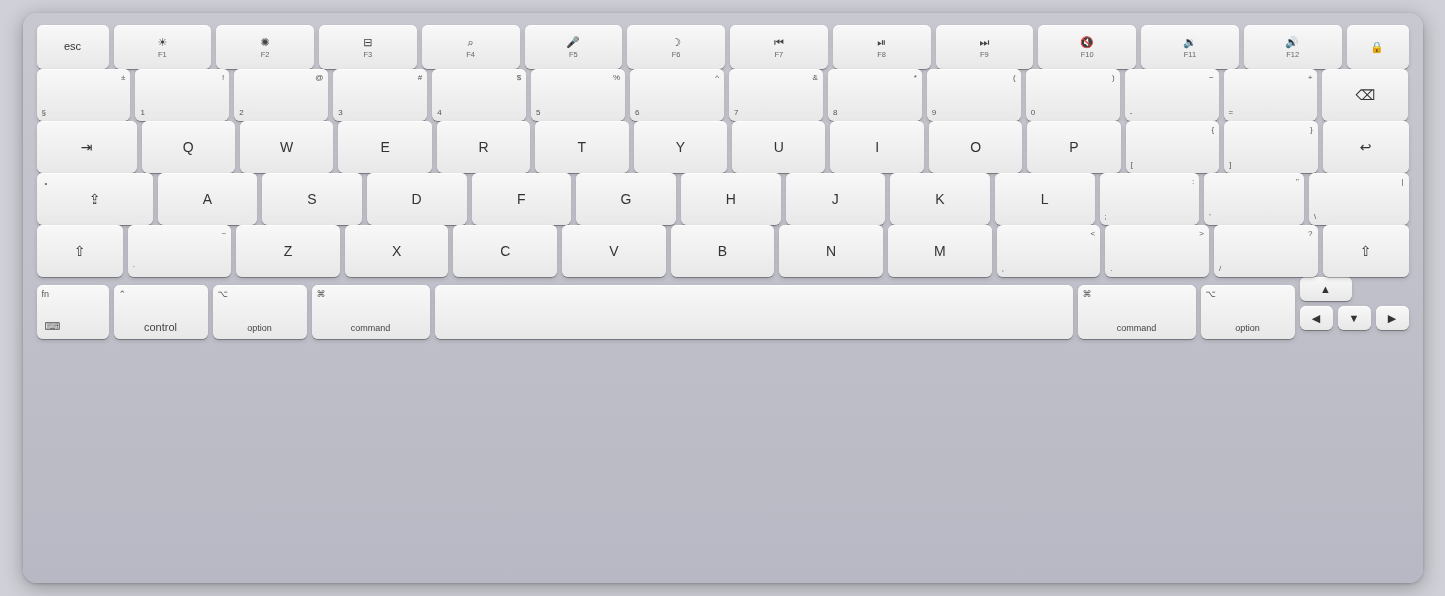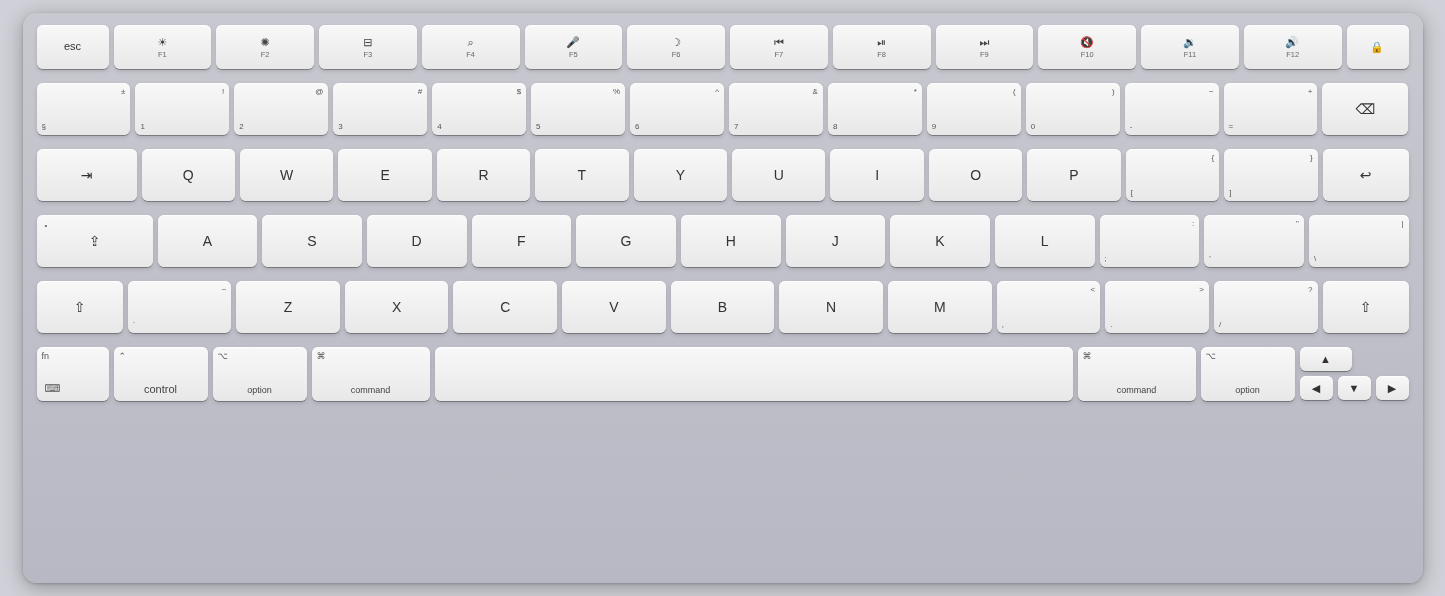--- a/index.html
+++ b/index.html
@@ -14,21 +14,21 @@
     }
     .keyboard {
       background: linear-gradient(180deg, #c8c8d0 0%, #b8b8c4 100%);
       border-radius: 14px;
       padding: 12px 14px 14px 14px;
       box-shadow: 0 4px 20px rgba(0,0,0,0.3), 0 1px 3px rgba(0,0,0,0.2);
       width: 1400px;
       height: 570px;
       display: flex;
       flex-direction: column;
-      gap: 14px;
+      gap: 0;
     }
     .row {
       display: flex;
       gap: 5px;
       align-items: stretch;
     }
     .key {
       background: linear-gradient(180deg, #f8f8f8 0%, #e8e8e8 100%);
       border-radius: 6px;
       box-shadow: 0 1px 0 rgba(0,0,0,0.3), 0 2px 4px rgba(0,0,0,0.15), inset 0 1px 0 rgba(255,255,255,0.8);
@@ -129,20 +129,21 @@
       color: #666;
       margin-top: 1px;
     }
 
     
     .row-fn .key {
       min-height: 44px;
     }
     .row-bottom .key {
       min-height: 54px;
+      margin-top: 8px;
     }
   </style>
 </head>
 <body>
 
 <div class="keyboard">
 
   <div class="row row-fn">
     <div class="key w-esc">
       <span class="key-label">esc</span>

